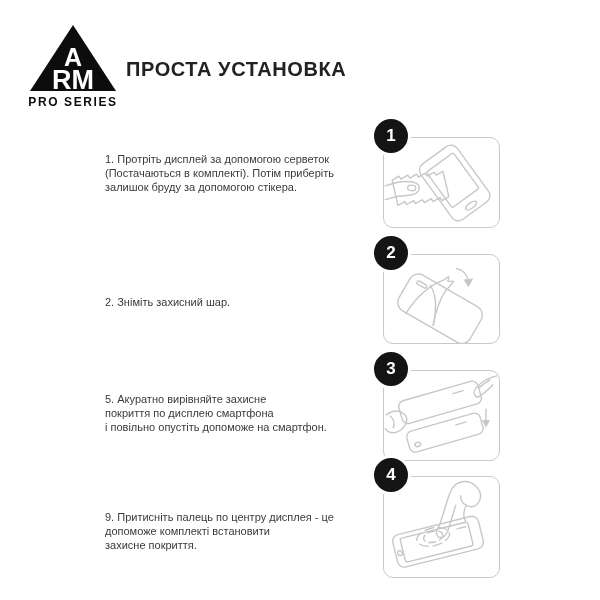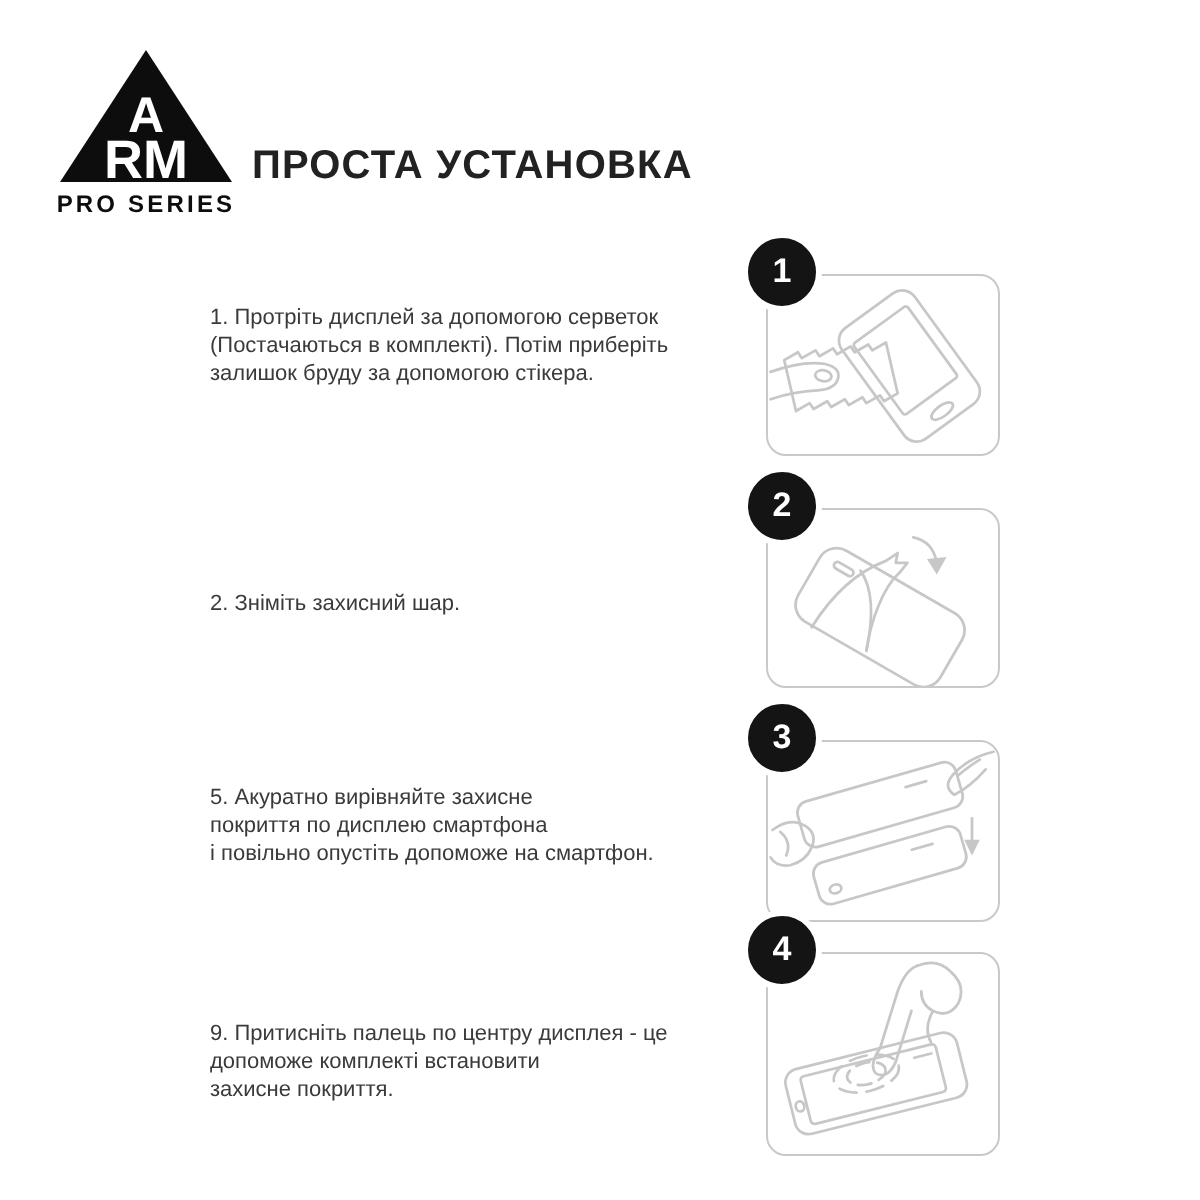--- a/index.html
+++ b/index.html
@@ -3,21 +3,21 @@
 <meta charset="utf-8">
 <style>
   html,body{margin:0;padding:0;background:#ffffff;}
   .page{
     position:relative;width:600px;height:600px;background:#ffffff;overflow:hidden;
     font-family:"Liberation Sans", sans-serif;color:#3a3a3a;
   }
   
   .logo{position:absolute;left:27px;top:23px;width:92px;height:88px;}
   .page-title{
-    position:absolute;left:126px;top:72px;margin:0;
+    position:absolute;left:126px;top:58px;margin:0;
     font-size:20px;font-weight:700;letter-spacing:0.6px;color:#222222;white-space:nowrap;
   }
   
   .step-text{position:absolute;left:105px;font-size:11px;line-height:14px;color:#3a3a3a;}
   .step-text div{white-space:nowrap;}
   .t1{top:152px;} .t2{top:295px;text-align:right;} .t3{top:392px;} .t4{top:510px;}
   
   .fig{position:absolute;left:383px;width:117px;border:1.5px solid #c9c9c9;border-radius:10px;box-sizing:border-box;background:#ffffff;}
   .f1{top:137px;height:91px;} .f2{top:254px;height:90px;} .f3{top:370px;height:91px;} .f4{top:476px;height:102px;}
   .fig svg{position:absolute;left:0;top:0;width:100%;height:100%;}

